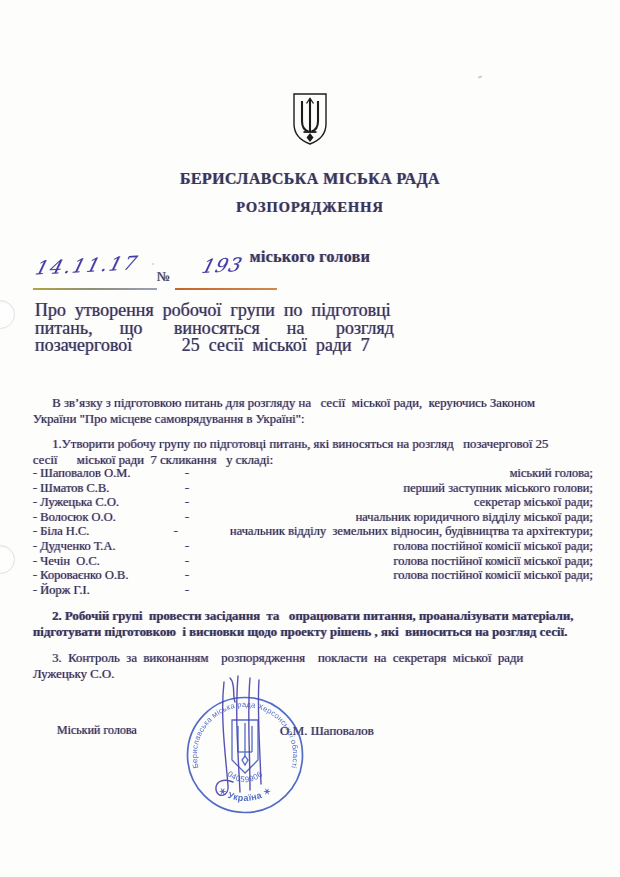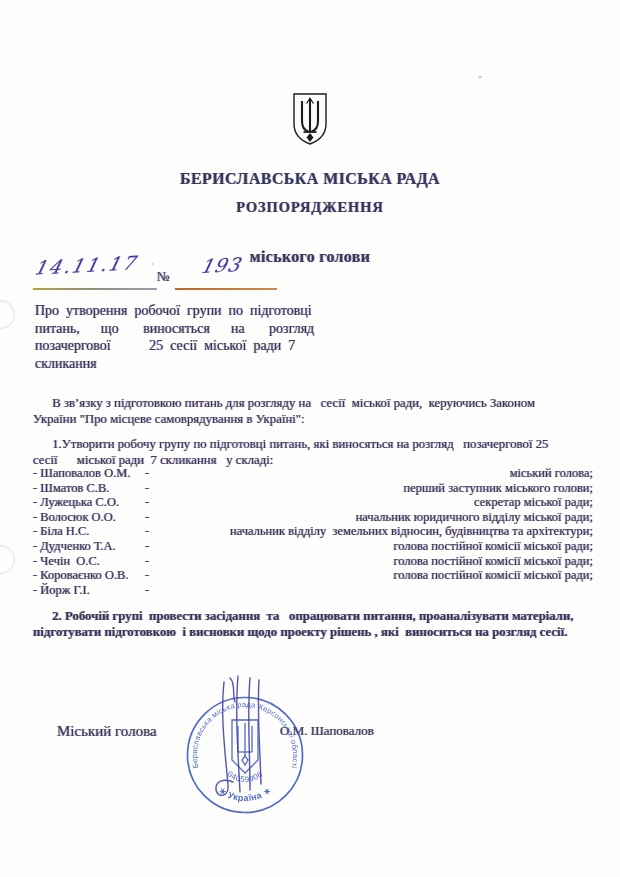--- a/index.html
+++ b/index.html
@@ -27,35 +27,35 @@
     text-shadow:0.5px 0 rgba(120,60,160,.4);
   }
   .hw-date{position:absolute;left:4px;top:-2px;font-size:19px;letter-spacing:2px;}
   .num-label{position:absolute;left:124px;top:13px;font-size:13.5px;}
   .hw-number{position:absolute;left:170px;top:-2px;font-size:19px;letter-spacing:1px;}
   .uline1{position:absolute;left:0;top:32px;width:124px;height:2px;
     background:linear-gradient(90deg,#b3a43e,#8b8f7a,#9aa0b4);}
   .uline2{position:absolute;left:142px;top:32px;width:102px;height:2px;
     background:linear-gradient(90deg,#c4652a,#d08a4d);}
 
-  .subject{top:302px;left:35px;font-size:14px;line-height:17.6px;}
+  .subject{top:302px;left:35px;font-size:18px;line-height:17.6px;}
   .para{font-size:12.8px;line-height:16.2px;}
   .line{white-space:pre;}
   .intro{top:395px;left:33px;}
   .item1{top:436px;left:33px;font-family:Liberation Serif, serif;}
   .item2{top:608px;left:33px;font-weight:bold;}
   .item3{top:650px;left:33px;}
 
   .members{top:466px;left:33px;width:560px;font-size:12.5px;}
-  .member-row{display:flex;height:14.6px;line-height:14.6px;}
+  .member-row{display:flex;height:14.6px;line-height:14.6px;gap:40px;}
   .m-name{width:112px;white-space:pre;}
   .m-sep{width:18px;text-align:left;}
   .m-role{flex:1;white-space:pre;text-align:right;}
 
-  .sig-title{top:723px;left:57px;font-size:15px;}
+  .sig-title{top:723px;left:57px;font-size:12px;}
   .sig-name{top:723px;left:280px;font-size:13px;}
 
   .stamp-wrap{top:668px;left:180px;width:150px;height:150px;}
 
   .hole{
     position:absolute;left:-14px;width:27px;height:27px;border-radius:50%;
     background:#fefefe;border:1px solid #e2e1dd;
     box-shadow:inset 1px 1px 3px rgba(0,0,0,.06);
   }
   .hole1{top:300px;}
@@ -96,21 +96,20 @@
     <span class="ink num-label">№</span>
     <span class="hw hw-number">193</span>
     <span class="uline1"></span>
     <span class="uline2"></span>
   </div>
 
   <div class="abs subject ink">
     <div class="line">Про  утворення  робочої  групи  по  підготовці</div>
     <div class="line">питань,      що       виносяться      на       розгляд</div>
     <div class="line">позачергової           25  сесії  міської  ради  7</div>
-    <div class="line">скликання</div>
   </div>
 
   <div class="abs para intro ink">
     <div class="line">      В зв’язку з підготовкою питань для розгляду на   сесії  міської ради,  керуючись Законом</div>
     <div class="line">України "Про місцеве самоврядування в Україні":</div>
   </div>
 
   <div class="abs para item1 ink">
     <div class="line">      1.Утворити робочу групу по підготовці питань, які виносяться на розгляд   позачергової 25</div>
     <div class="line">сесії      міської ради  7 скликання   у складі:</div>
@@ -161,20 +160,24 @@
       <span class="m-name">- Йорж Г.І.</span>
       <span class="m-sep">-</span>
     </div>
   </div>
 
   <div class="abs para item2 ink">
     <div class="line">      2. Робочій групі  провести засідання  та   опрацювати питання, проаналізувати матеріали,</div>
     <div class="line">підготувати підготовкою  і висновки щодо проекту рішень , які  виноситься на розгляд сесії.</div>
   </div>
 
+  <div class="abs para item3 ink">
+    <div class="line">      3.  Контроль  за  виконанням    розпорядження    покласти  на  секретаря  міської  ради</div>
+    <div class="line">Лужецьку С.О.</div>
+  </div>
 
   <div class="abs sig-title ink">Міський голова</div>
   <div class="abs sig-name ink">О.М. Шаповалов</div>
 
   <div class="abs stamp-wrap">
     <svg width="150" height="150" viewBox="0 0 150 150">
       <defs>
         <path id="ringPath" d="M 21.5 107.3 A 48 48 0 1 1 108.5 107.3"></path>
         <path id="codePath" d="M 41.6 100.5 A 27 27 0 0 0 88.4 100.5"></path>
         <path id="countryPath" d="M 25.2 110 A 46 46 0 0 0 104.8 110"></path>

